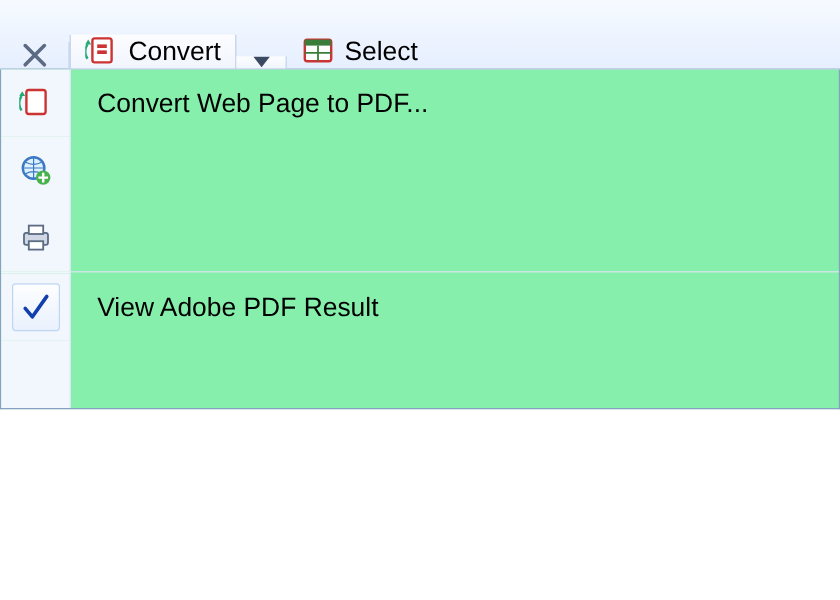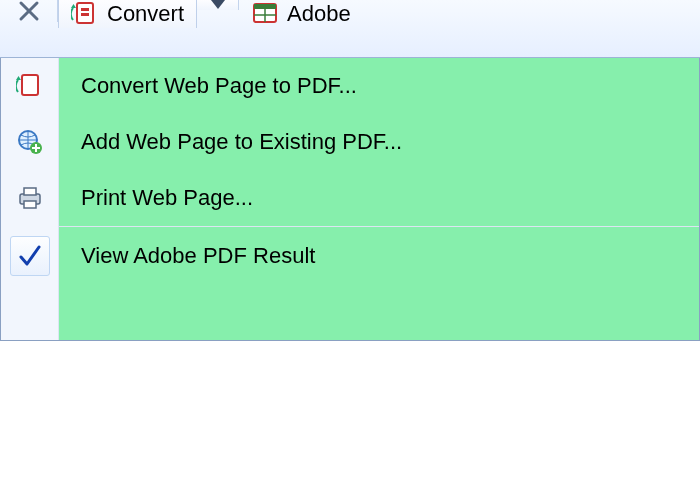--- a/index.html
+++ b/index.html
@@ -8,21 +8,21 @@
     font-family: "Segoe UI", Tahoma, sans-serif;
     font-size: 22px;
     background: #fff;
     width: 700px;
     height: 500px;
     overflow: hidden;
     color: #000;
   }
   .toolbar {
     display: flex;
-    align-items: flex-start;
+    align-items: flex-end;
     height: 58px;
     background: linear-gradient(#f6faff, #e6efff);
     border-bottom: 1px solid #9db4d6;
   }
   .toolbar-btn {
     display: flex;
     align-items: center;
     padding: 0 12px;
     border-right: 1px solid #c4d4ec;
   }
@@ -123,21 +123,21 @@
 
   <div class="toolbar-btn" style="border-right:none;">
     <span>
       <svg width="28" height="28" viewBox="0 0 28 28">
         <rect x="3" y="4" width="22" height="18" rx="2" fill="#fff" stroke="#c33" stroke-width="2"></rect>
         <rect x="3" y="4" width="22" height="5" fill="#3a7d3a"></rect>
         <line x1="14" y1="9" x2="14" y2="22" stroke="#3a7d3a" stroke-width="1.5"></line>
         <line x1="3" y1="15" x2="25" y2="15" stroke="#3a7d3a" stroke-width="1.5"></line>
       </svg>
     </span>
-    <span class="label">Adobe</span>
+    <span class="label">Select</span>
   </div>
 </div>
 
 <div class="menu">
 
   <div class="menu-item">
     <div class="icon-gutter">
       <span>
         <svg width="28" height="28" viewBox="0 0 28 28">
           <rect x="6" y="3" width="16" height="20" rx="2" fill="#fff" stroke="#c33" stroke-width="2"></rect>
@@ -154,34 +154,32 @@
       <span>
         <svg width="28" height="28" viewBox="0 0 28 28">
           <circle cx="12" cy="12" r="9" fill="#dff0ff" stroke="#3b79c4" stroke-width="2"></circle>
           <path d="M3 12 h18 M12 3 v18 M5 7 q7 4 14 0 M5 17 q7 -4 14 0" stroke="#3b79c4" stroke-width="1" fill="none"></path>
           <circle cx="20" cy="20" r="6" fill="#49b24e"></circle>
           <line x1="20" y1="16" x2="20" y2="24" stroke="#fff" stroke-width="2"></line>
           <line x1="16" y1="20" x2="24" y2="20" stroke="#fff" stroke-width="2"></line>
         </svg>
       </span>
     </div>
-    <span class="menu-label">Add Web Page to Existing PDF...</span>
   </div>
 
   <div class="menu-item">
     <div class="icon-gutter">
       <span>
         <svg width="28" height="28" viewBox="0 0 28 28">
           <rect x="4" y="10" width="20" height="10" rx="2" fill="#cfd8e4" stroke="#5a6b83" stroke-width="1.5"></rect>
           <rect x="8" y="4" width="12" height="7" fill="#fff" stroke="#5a6b83" stroke-width="1.5"></rect>
           <rect x="8" y="17" width="12" height="7" fill="#fff" stroke="#5a6b83" stroke-width="1.5"></rect>
         </svg>
       </span>
     </div>
-    <span class="menu-label">Print Web Page...</span>
   </div>
 
 
   <div class="separator">
     <div class="icon-gutter"></div>
     <div class="line"></div>
   </div>
 
   <div class="menu-item">
     <div class="icon-gutter">

